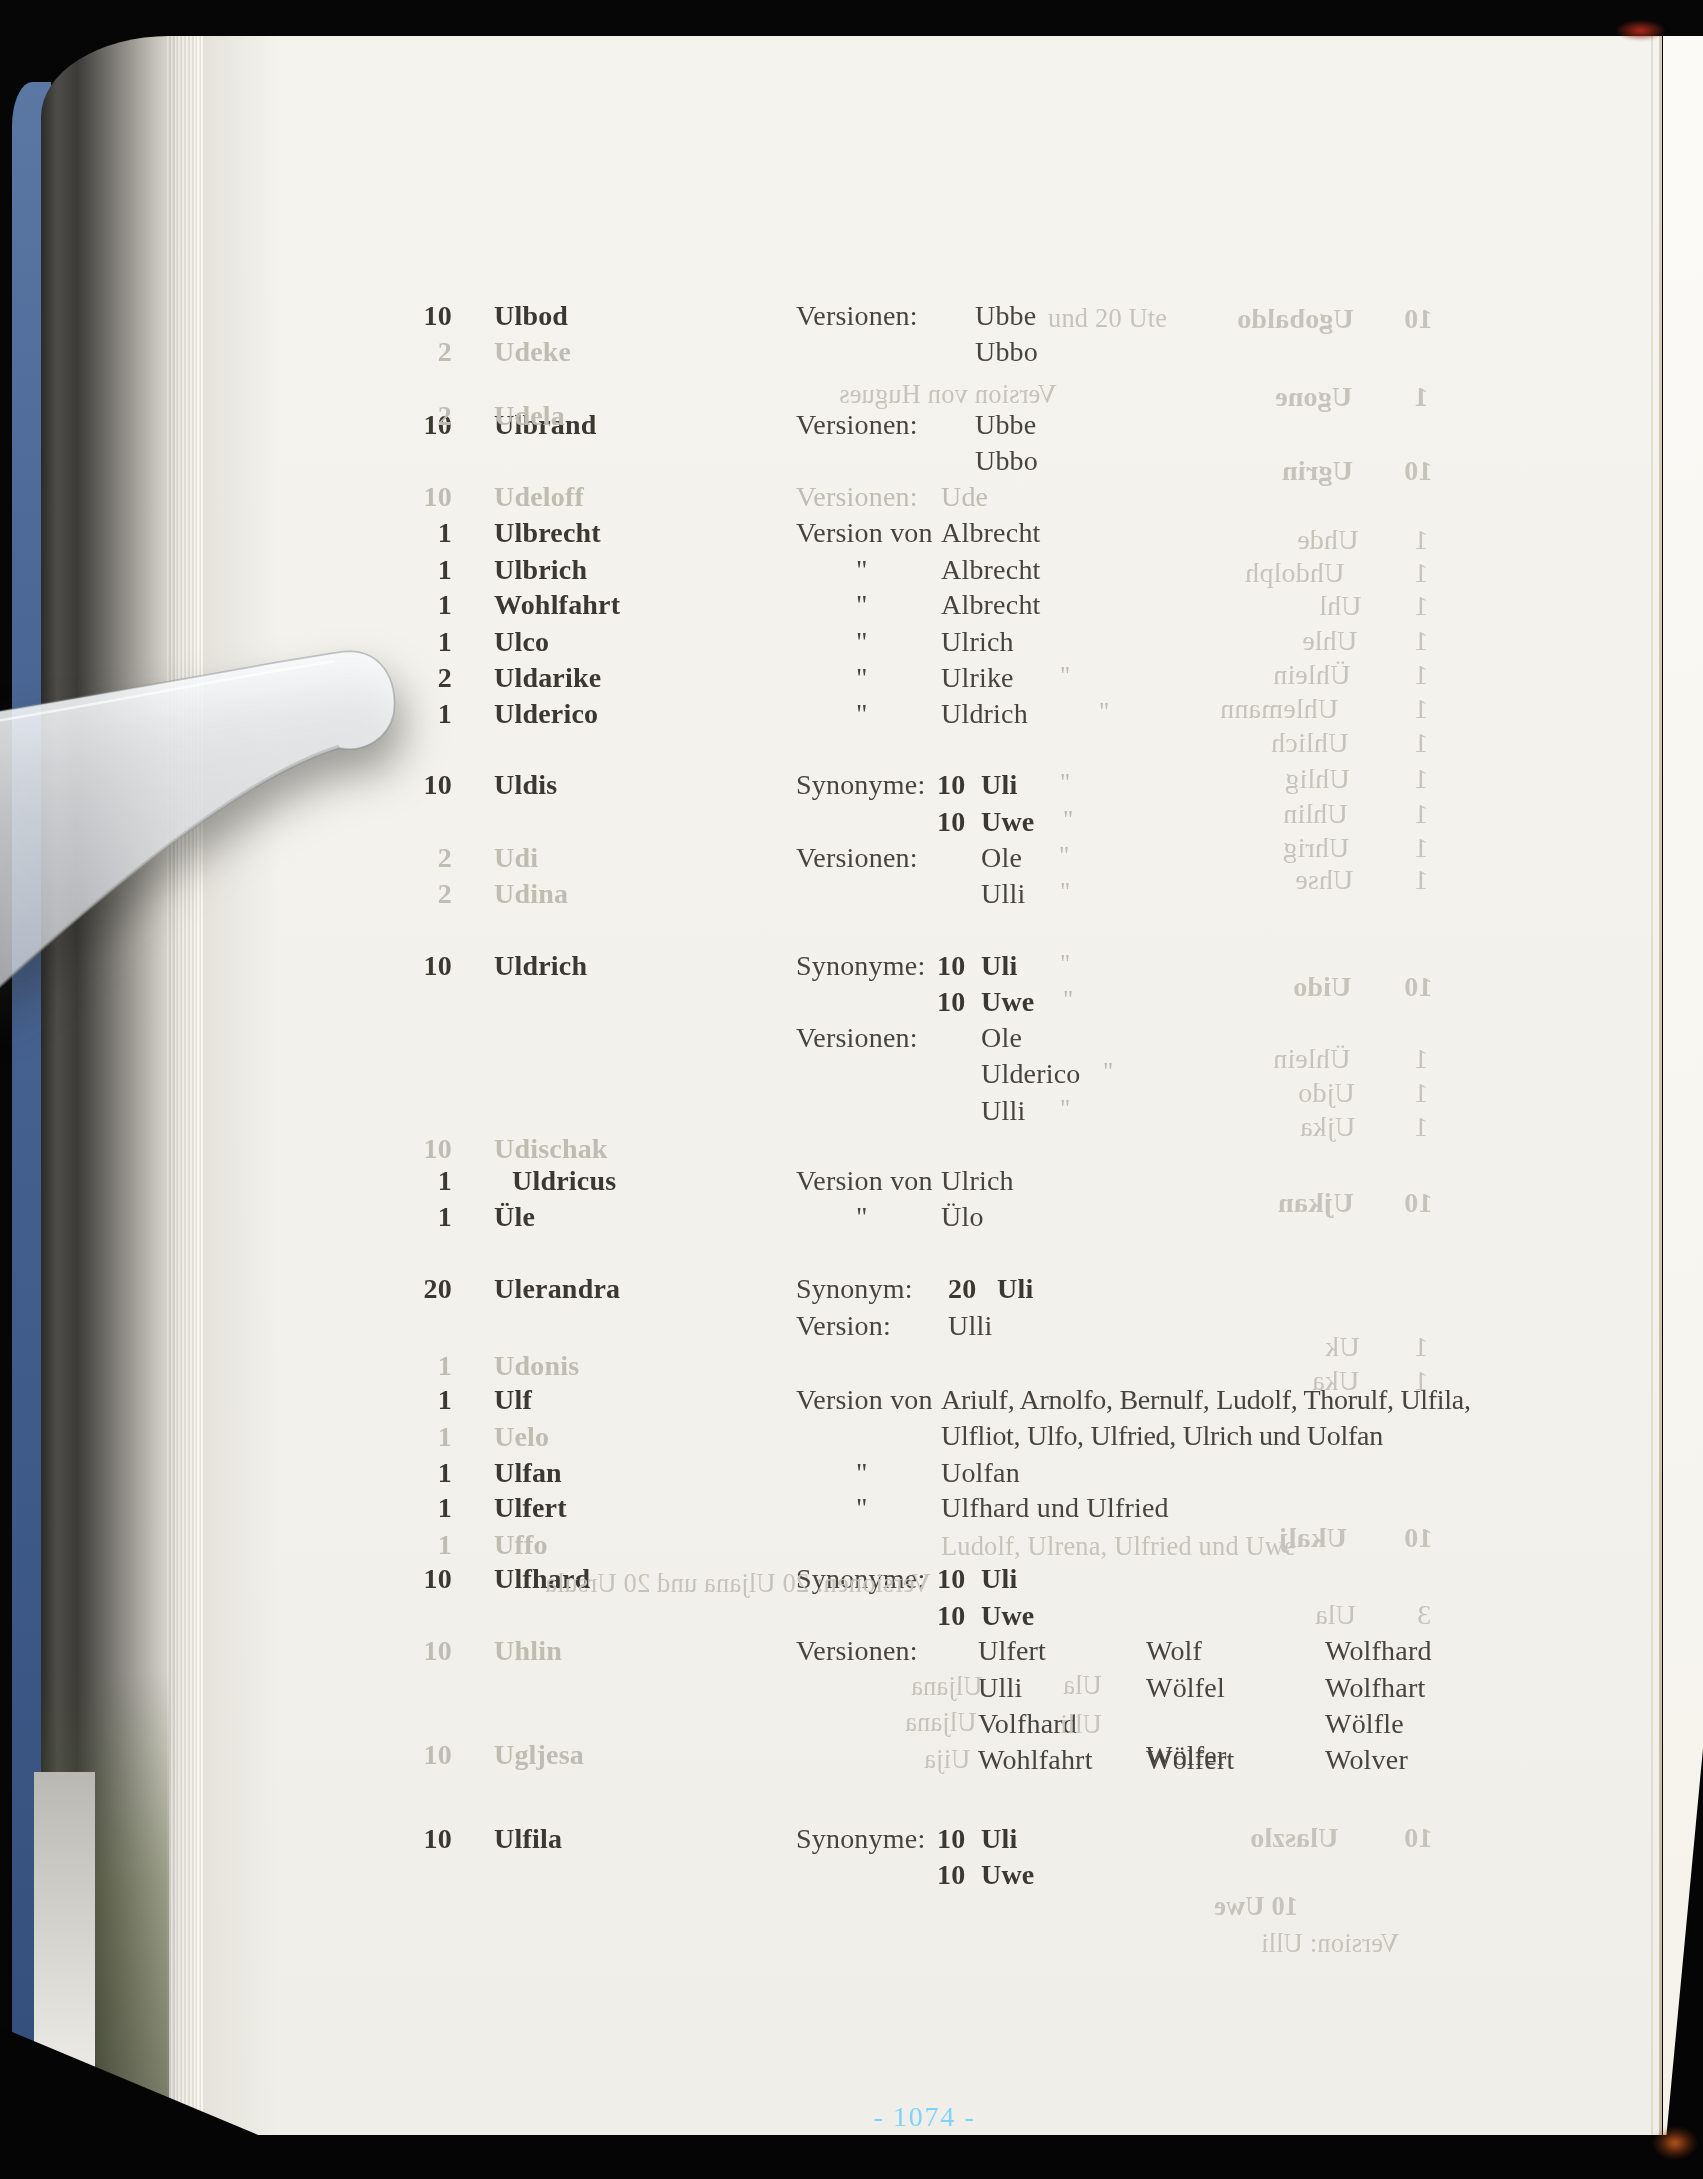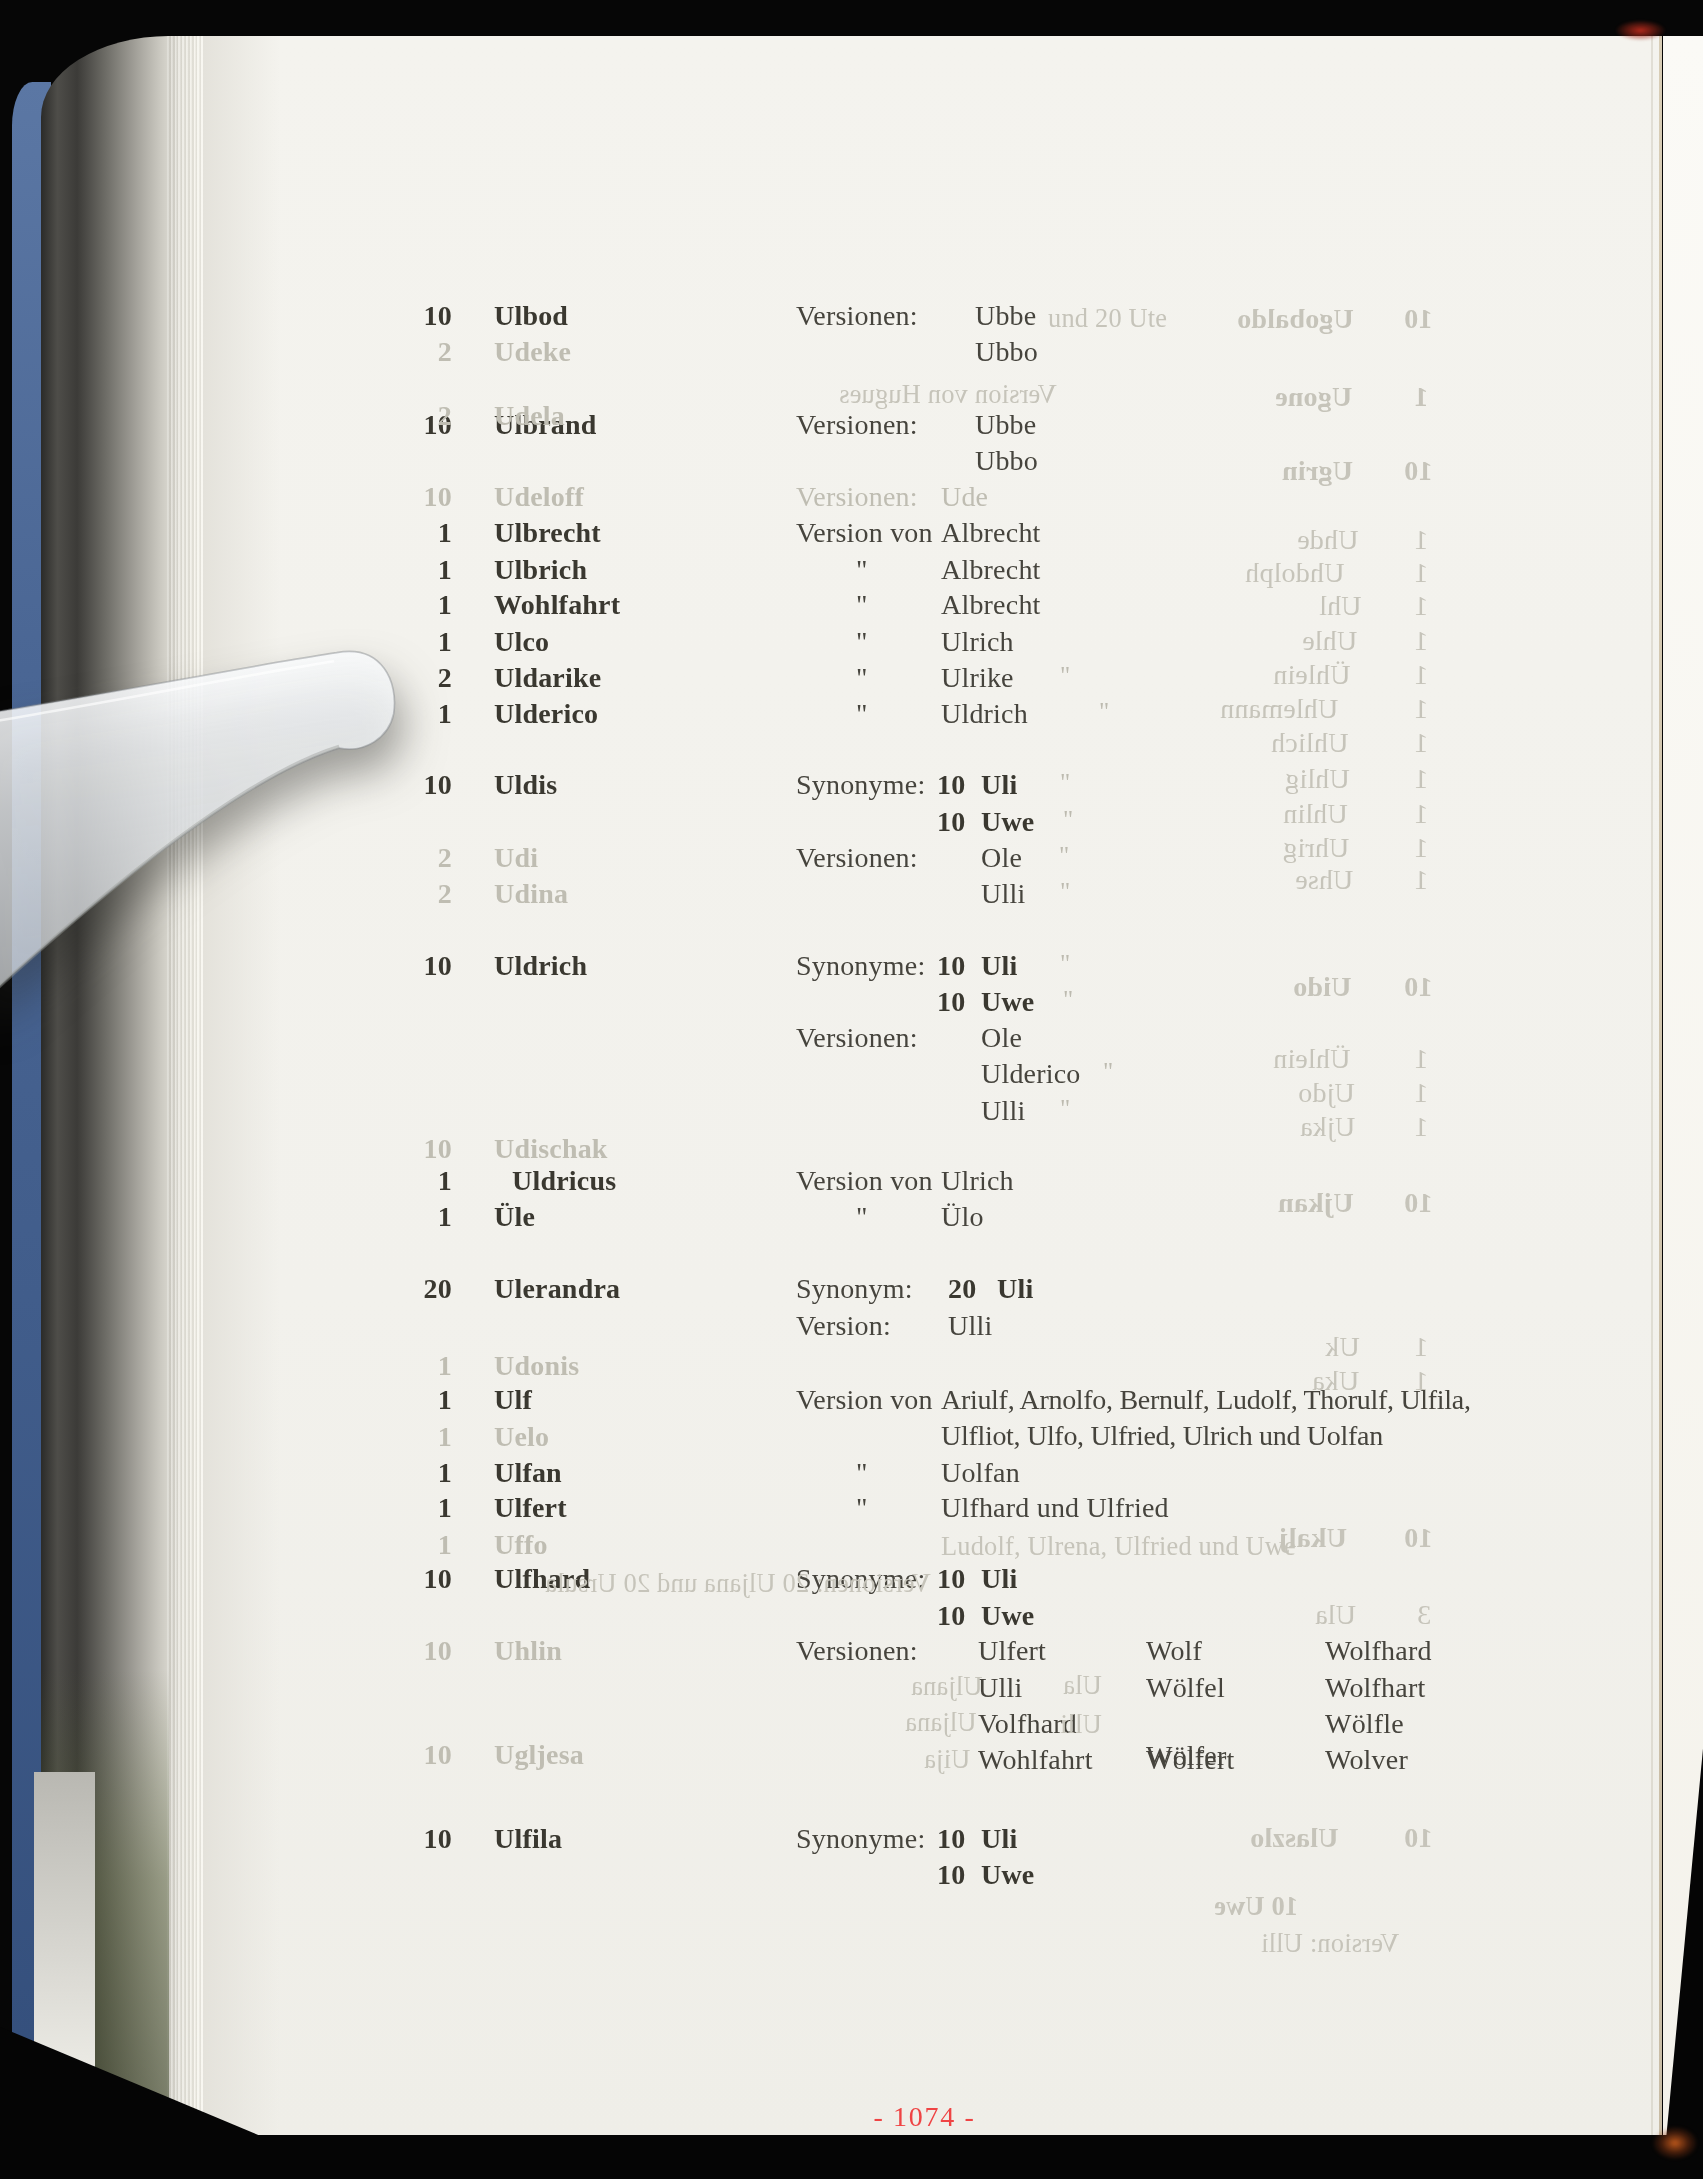--- a/index.html
+++ b/index.html
@@ -44,21 +44,21 @@
          filter:drop-shadow(8.5px 25.6px 21px rgba(40,40,35,.5));}
   
   .t{position:absolute;font-size:28px;line-height:1.15;color:#46443d;white-space:nowrap;
      letter-spacing:0.2px;filter:blur(0.3px);}
   .b{font-weight:700;color:#3a3830;}
   .num{width:60px;text-align:right;}
   .g{color:#bfbdb2;}
   .g2{color:#c6c4ba;}
   .m{transform:scaleX(-1);}
   .q{font-size:25px;color:#bdbbb0;}
-  .pageno{letter-spacing:1.7px;color:#ef4444;}
+  .pageno{letter-spacing:1.7px;color:#7dd3fc;}
 </style>
 </head>
 <body>
 
 <div id="scene">
 
   <div class="cover"></div>
   <div class="stack"></div>
   <div class="stack-ribs"></div>
   <div class="stack-olive"></div>

